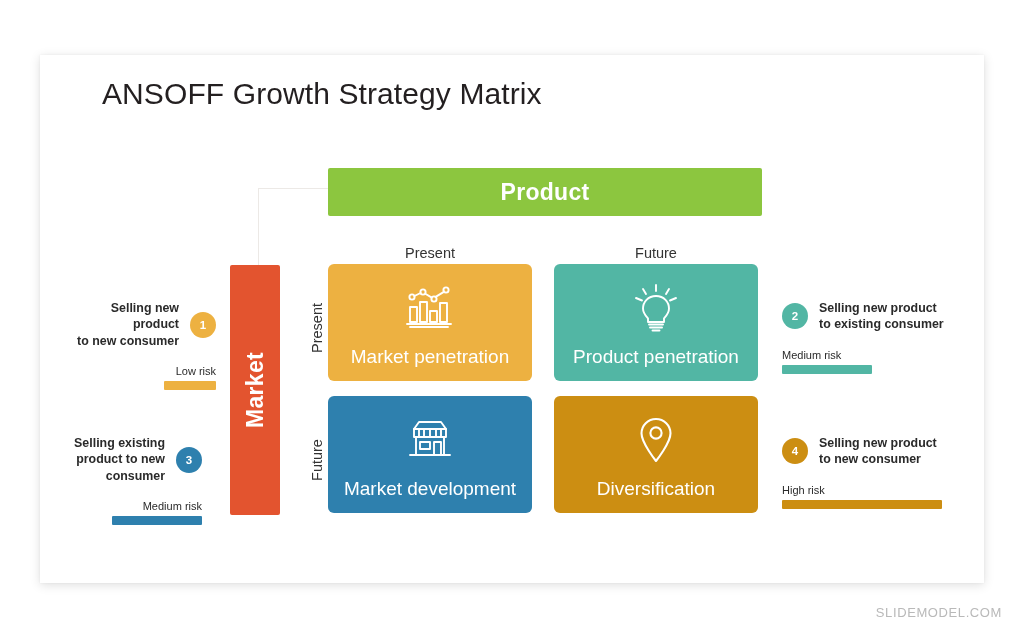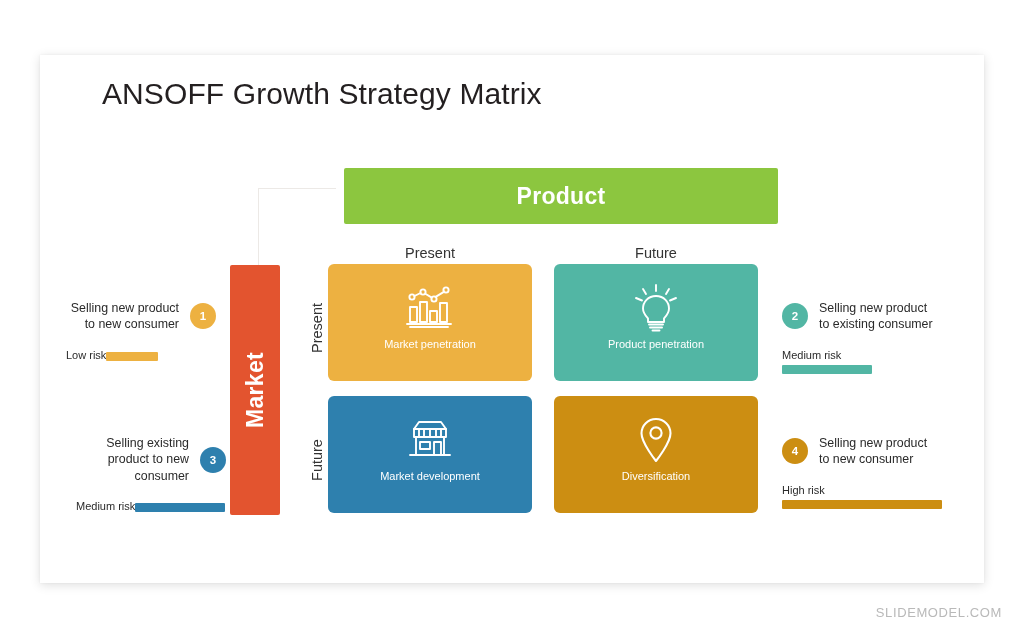--- a/index.html
+++ b/index.html
@@ -58,24 +58,24 @@
     left: 218px;
     top: 133px;
     width: 78px;
     height: 1px;
     background: #ece9e6;
   }
 
   
   #product-bar {
     position: absolute;
-    left: 304px;
+    left: 288px;
     top: 113px;
     width: 434px;
-    height: 56px;
+    height: 48px;
     background: #8cc63f;
     border-radius: 2px;
     display: flex;
     align-items: center;
     justify-content: center;
   }
   #product-bar .bar-label {
     color: #ffffff;
     font-size: 23px;
     font-weight: bold;
@@ -150,23 +150,23 @@
     padding-top: 18px;
     box-sizing: border-box;
   }
   .quadrant .q-icon {
     height: 52px;
     display: flex;
     align-items: center;
     justify-content: center;
   }
   .quadrant .q-label {
-    margin-top: 4px;
+    margin-top: 12px;
     color: #ffffff;
-    font-size: 11px;
+    font-size: 19px;
     font-weight: 400;
     text-align: center;
     white-space: nowrap;
   }
   #quadrant-0 { left: 288px; top: 209px; background: #edb141; }
   #quadrant-1 { left: 514px; top: 209px; background: #52b6a4; }
   #quadrant-2 { left: 288px; top: 341px; background: #2e80ae; }
   #quadrant-3 { left: 514px; top: 341px; background: #cc8e12; }
 
   
@@ -175,20 +175,21 @@
   }
   .ann-row {
     display: flex;
     align-items: center;
   }
   .ann-text {
     font-size: 12.4px;
     color: #2a2a2a;
     line-height: 1.32;
     white-space: pre-line;
+    font-weight: bold;
   }
   .badge {
     width: 26px;
     height: 26px;
     border-radius: 50%;
     display: flex;
     align-items: center;
     justify-content: center;
     color: #ffffff;
     font-size: 11.5px;
@@ -202,29 +203,29 @@
   }
   .risk-bar {
     height: 9px;
     border-radius: 1px;
     margin-top: 4px;
   }
 
   
   .ann-left .ann-text { text-align: right; margin-right: 11px; }
   .ann-left .risk-label { text-align: right; }
-  .ann-left .risk-wrap { display: flex; flex-direction: row; align-items: flex-end; }
+  .ann-left .risk-wrap { display: flex; flex-direction: column; align-items: flex-end; }
 
   
   .ann-right .ann-text { text-align: left; margin-left: 11px; }
   .ann-right .risk-label { text-align: left; }
   .ann-right .risk-wrap { display: flex; flex-direction: column; align-items: flex-start; }
 
   #annotation-0 { left: 26px;  top: 245px; width: 150px; }
-  #annotation-2 { left: 36px;  top: 380px; width: 150px; }
+  #annotation-2 { left: 12px;  top: 380px; width: 150px; }
   #annotation-1 { left: 742px; top: 245px; width: 180px; }
   #annotation-3 { left: 742px; top: 380px; width: 180px; }
 
   
   #watermark {
     position: absolute;
     right: 22px;
     bottom: 14px;
     font-size: 13px;
     letter-spacing: 0.6px;

